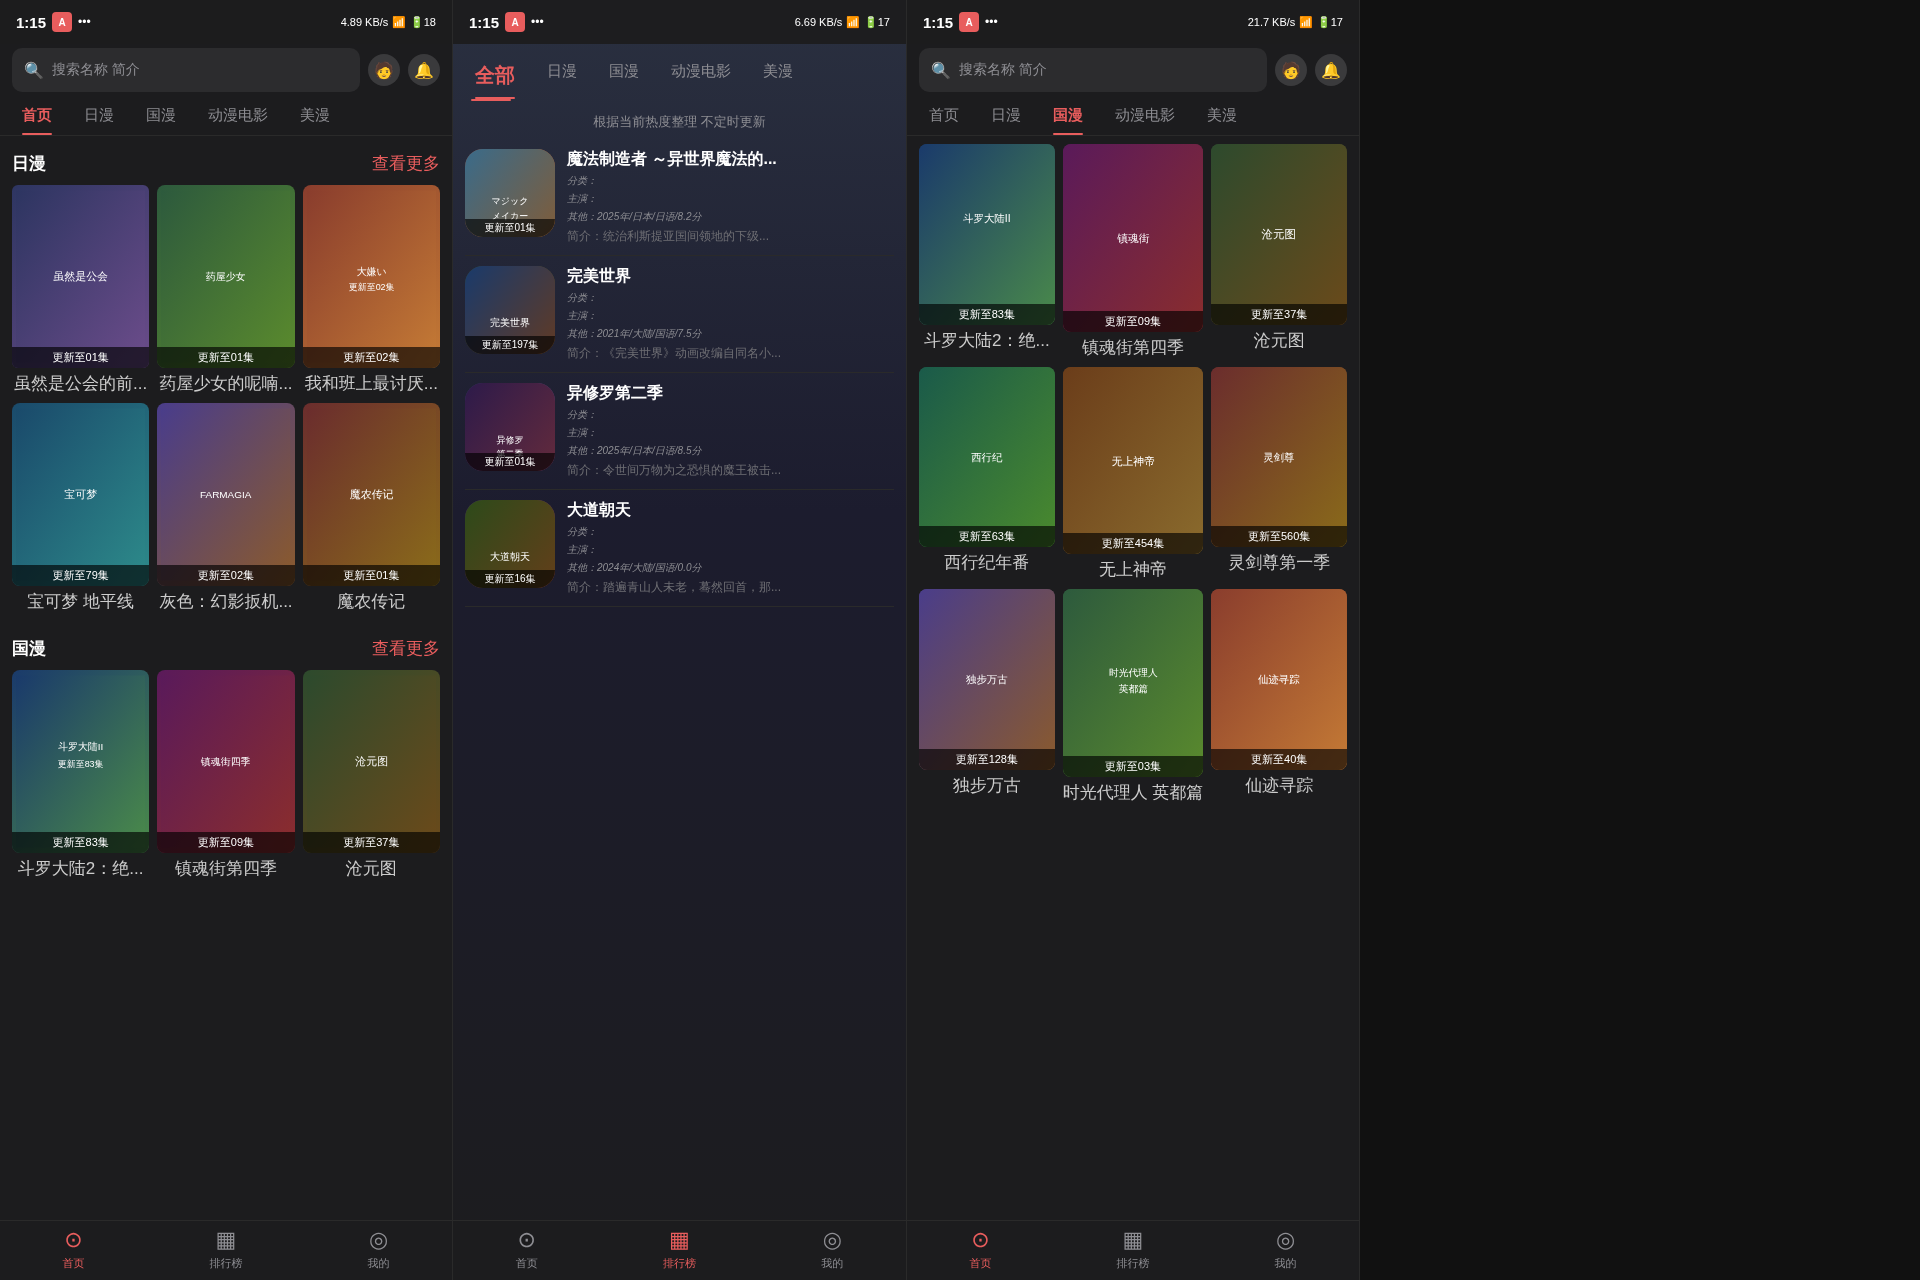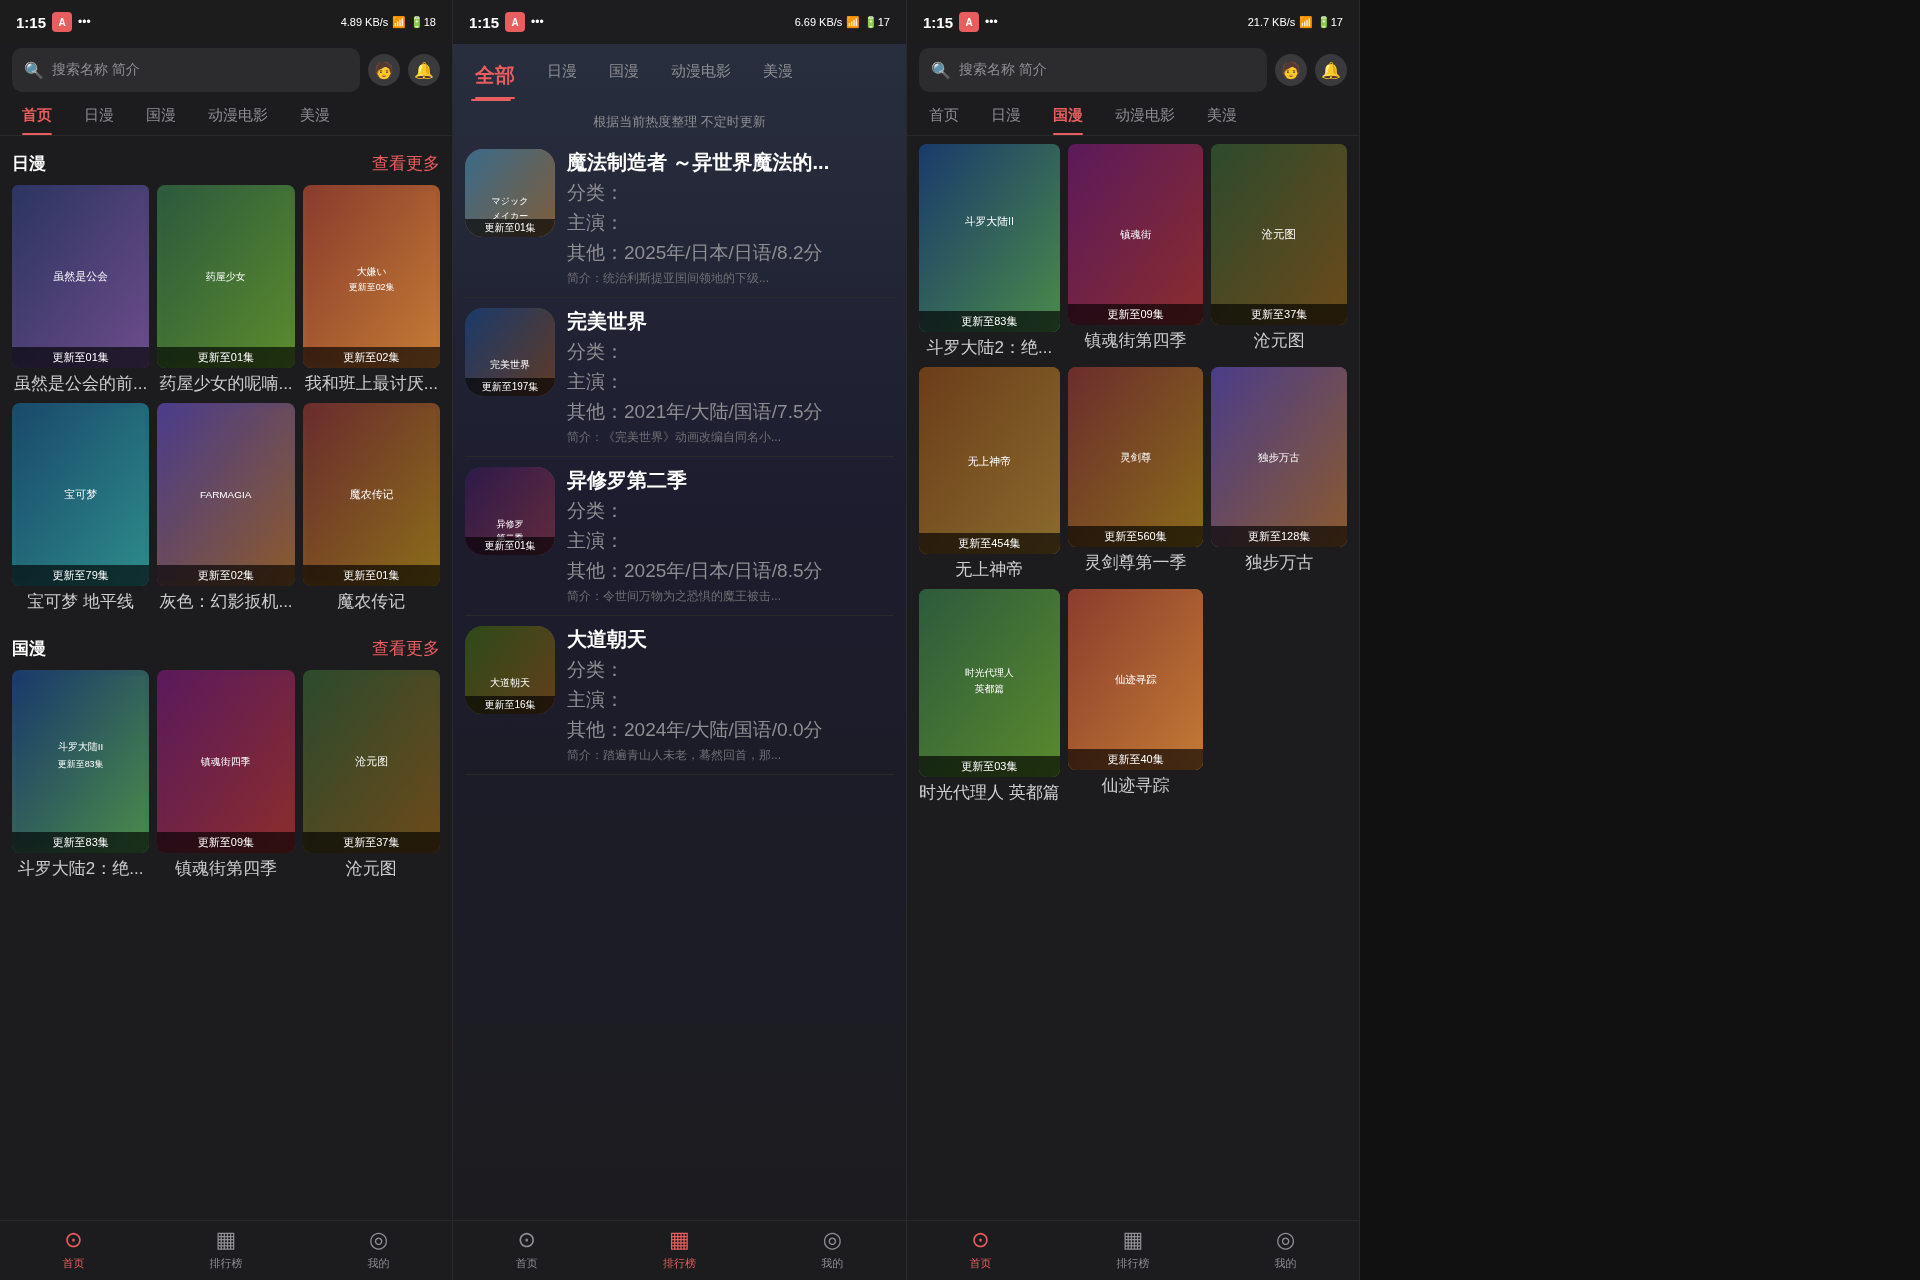--- a/index.html
+++ b/index.html
@@ -267,27 +267,28 @@
       padding: 2px 4px;
       text-align: center;
     }
     .rank-info {
       flex: 1;
       display: flex;
       flex-direction: column;
       gap: 4px;
     }
     .rank-title {
-      font-size: 20px;
+      font-size: 16px;
       font-weight: 600;
       color: #fff;
     }
     .rank-meta {
-      font-size: 19px;
+      font-size: 10px;
       color: #8e8e93;
+      font-style: italic;
     }
     .rank-desc {
       font-size: 12px;
       color: #6e6e73;
       overflow: hidden;
       display: -webkit-box;
       -webkit-line-clamp: 2;
       -webkit-box-orient: vertical;
     }
 
@@ -766,20 +767,36 @@
               </defs>
             <rect width="130" height="173" fill="url(#gg3)"></rect>
             <text x="65" y="90" text-anchor="middle" fill="white" font-size="11">沧元图</text>
           </svg>
           <div class="anime-badge">更新至37集</div>
         </div>
         <div class="anime-title">沧元图</div>
       </div>
 
       <div>
+        <div class="anime-card card-color-11">
+          <svg width="100%" height="100%" viewBox="0 0 130 173" style="display:block;">
+            <defs>
+                <linearGradient id="gg4" x1="0" y1="0" x2="1" y2="1">
+                  <stop offset="0%" stop-color="#1a5a4a"></stop>
+                  <stop offset="100%" stop-color="#4a8a2d"></stop>
+                </linearGradient>
+              </defs>
+            <rect width="130" height="173" fill="url(#gg4)"></rect>
+            <text x="65" y="90" text-anchor="middle" fill="white" font-size="10">西行纪</text>
+          </svg>
+          <div class="anime-badge">更新至63集</div>
+        </div>
+        <div class="anime-title">西行纪年番</div>
+      </div>
+      <div>
         <div class="anime-card card-color-12">
           <svg width="100%" height="100%" viewBox="0 0 130 173" style="display:block;">
             <defs>
                 <linearGradient id="gg5" x1="0" y1="0" x2="1" y2="1">
                   <stop offset="0%" stop-color="#6b3d1a"></stop>
                   <stop offset="100%" stop-color="#8a6b2d"></stop>
                 </linearGradient>
               </defs>
             <rect width="130" height="173" fill="url(#gg5)"></rect>
             <text x="65" y="90" text-anchor="middle" fill="white" font-size="10">无上神帝</text>

